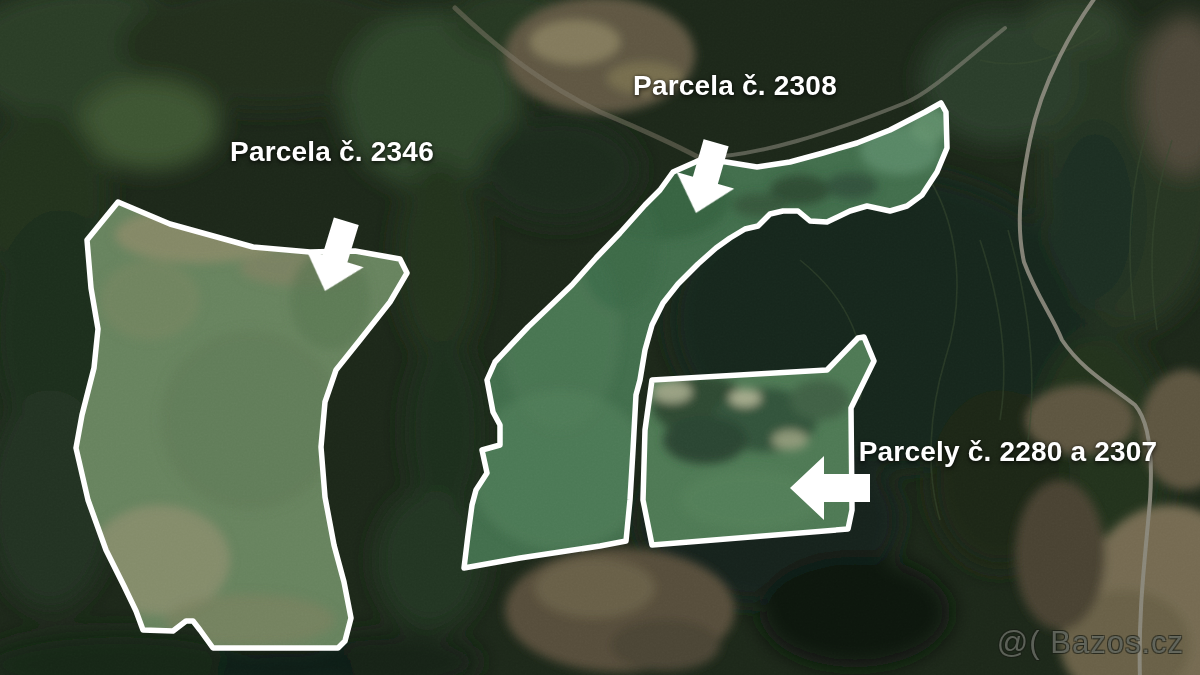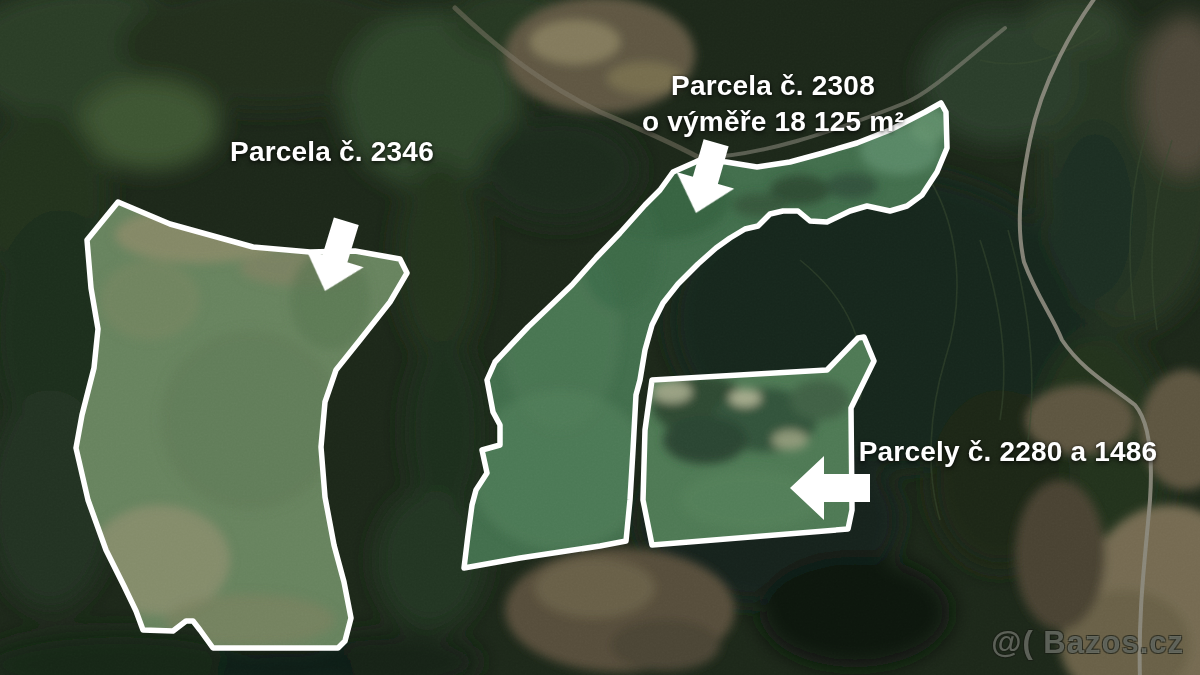--- a/index.html
+++ b/index.html
@@ -10,25 +10,25 @@
   }
   .stage svg{position:absolute;left:0;top:0;display:block;}
   .label{
     position:absolute;transform:translateX(-50%);
     color:#ffffff;font-weight:bold;font-size:28px;line-height:36px;
     text-align:center;white-space:nowrap;
     text-shadow:0 2px 5px rgba(0,0,0,.65),0 0 3px rgba(0,0,0,.45);
     letter-spacing:.2px;
   }
   .label-2346{left:332px;top:134px;text-align:center;}
-  .label-2308{left:735px;top:68px;margin-left:38px;}
+  .label-2308{left:735px;top:68px;}
   .label-2280{left:1008px;top:434px;}
   .watermark{
     position:absolute;right:16px;bottom:14px;
-    font-size:31px;font-weight:bold;letter-spacing:1px;
+    font-size:31px;font-weight:normal;letter-spacing:1px;
     color:rgba(186,190,180,0.42);
     text-shadow:-1px -1px 0 rgba(25,30,22,.55),1px -1px 0 rgba(25,30,22,.55),
                 -1px 1px 0 rgba(25,30,22,.55),1px 1px 0 rgba(25,30,22,.55);
     margin-top:31px;
   }
 </style>
 </head>
 <body>
 
 <div class="stage">
@@ -172,21 +172,20 @@
       <polygon points="-14,-80 14,-80 14,-34 32,-34 0,0 -32,-34 -14,-34" transform="translate(790,488) rotate(90)" fill="#ffffff"></polygon>
     </g>
   </svg>
 
   <div class="label label-2346">
     <div>Parcela č. 2346</div>
   </div>
 
   <div class="label label-2308">
     <div>Parcela č. 2308</div>
-    <div>o výměře 18 125 m²</div>
   </div>
 
   <div class="label label-2280">
-    <div>Parcely č. 2280 a 1486</div>
+    <div>Parcely č. 2280 a 2307</div>
   </div>
 
   <div class="watermark">@( Bazos.cz</div>
 </div>
 
 </body></html>

